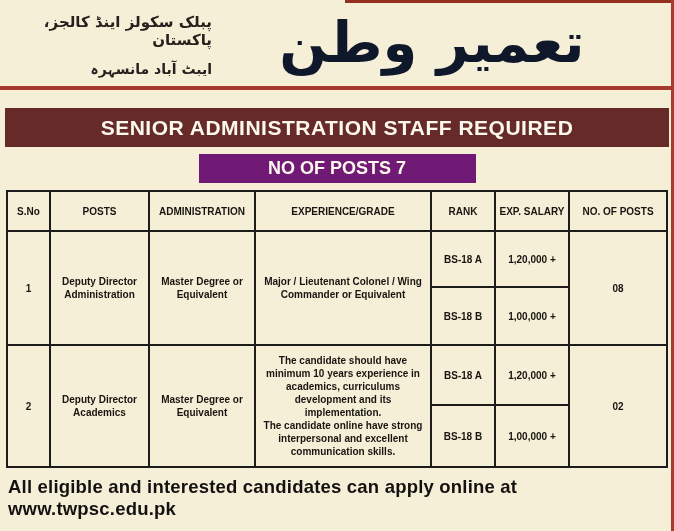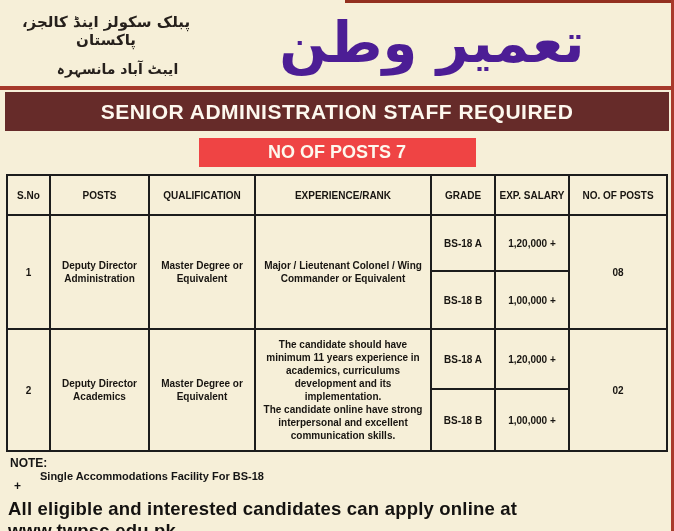--- a/index.html
+++ b/index.html
@@ -10,43 +10,43 @@
     position:relative;overflow:hidden;
     color:#151515;
   }
   .page{position:absolute;inset:0;}
   .top-partial-line{position:absolute;top:0;left:345px;right:0;height:3px;background:#93301f;}
   .right-edge-line{position:absolute;top:0;right:0;width:3px;height:100%;background:#a93a2c;z-index:5;}
 
   
   .header{height:86px;display:flex;align-items:center;}
   .org-block{
-    width:212px;text-align:center;
+    width:212px;text-align:right;
     font-family:"DejaVu Sans",sans-serif;font-weight:bold;color:#26201c;
     padding-top:4px;
   }
   .org-line1{font-size:15px;}
   .org-line2{font-size:14px;margin-top:12px;padding-left:23px;}
   .masthead-title{
     flex:1;text-align:center;direction:rtl;
     font-family:"DejaVu Sans",sans-serif;font-weight:bold;
-    font-size:56px;line-height:80px;color:#4c1d95;
+    font-size:56px;line-height:80px;color:#0f172a;
     padding-right:22px;
   }
 
   .red-rule{height:4px;background:#a5392b;}
 
   .banner-main{
     background:#662b29;color:#fdf8ee;
-    margin:2px 5px 0;
+    margin:18px 5px 0;
     text-align:center;font-weight:bold;font-size:21px;
     padding:8px 0 7px;letter-spacing:.5px;
   }
   .banner-posts{
-    background:#ef4444;color:#fdf8ee;
+    background:#701a75;color:#fdf8ee;
     width:277px;margin:7px auto 7px;
     text-align:center;font-weight:bold;font-size:18px;
     padding:4px 0;
   }
 
   
   table.jobs{
     border-collapse:collapse;table-layout:fixed;
     margin:0 6px;width:662px;
   }
@@ -102,23 +102,23 @@
         <col style="width:106px">
       <col style="width:176px">
         <col style="width:64px">
         <col style="width:74px">
       <col style="width:98px">
     </colgroup>
     <thead>
       <tr>
         <th>S.No</th>
         <th>POSTS</th>
-        <th>QUALIFICATION</th>
-        <th>EXPERIENCE/RANK</th>
-        <th>GRADE</th>
+        <th>ADMINISTRATION</th>
+        <th>EXPERIENCE/GRADE</th>
+        <th>RANK</th>
         <th>EXP. SALARY</th>
         <th>NO. OF POSTS</th>
       </tr>
     </thead>
     <tbody>
 
       <tr class="sub-a">
         <td rowspan="2">1</td>
         <td rowspan="2">Deputy Director Administration</td>
         <td rowspan="2">Master Degree or Equivalent</td>
@@ -130,35 +130,30 @@
       <tr class="sub-b">
         <td>BS-18 B</td>
         <td>1,00,000 +</td>
       </tr>
 
       <tr class="sub-c">
         <td rowspan="2">2</td>
         <td rowspan="2">Deputy Director Academics</td>
         <td rowspan="2">Master Degree or Equivalent</td>
         <td rowspan="2">
-          <p class="exp-par">The candidate should have minimum 11 years experience in academics, curriculums development and its implementation.</p>
+          <p class="exp-par">The candidate should have minimum 10 years experience in academics, curriculums development and its implementation.</p>
           <p class="exp-par">The candidate online have strong interpersonal and excellent communication skills.</p>
         </td>
         <td>BS-18 A</td>
         <td>1,20,000 +</td>
         <td rowspan="2">02</td>
       </tr>
       <tr class="sub-d">
         <td>BS-18 B</td>
         <td>1,00,000 +</td>
       </tr>
     </tbody>
   </table>
 
-  <div class="note">
-    <div class="note-label">NOTE:</div>
-    <div class="note-item">Single Accommodations Facility For BS-18</div>
-    <div class="note-bullet">+</div>
-  </div>
 
   <div class="apply-line">All eligible and interested candidates can apply online at www.twpsc.edu.pk</div>
 
 </div>
 
 </body></html>

